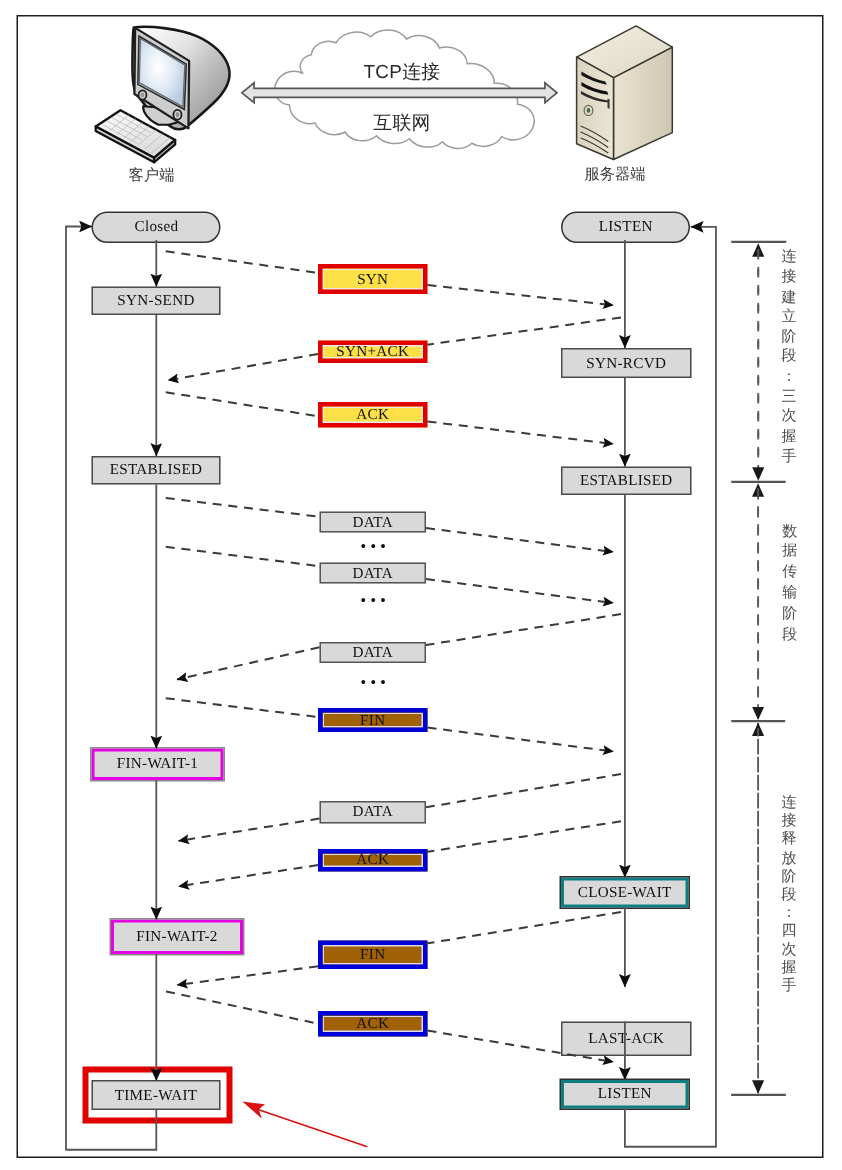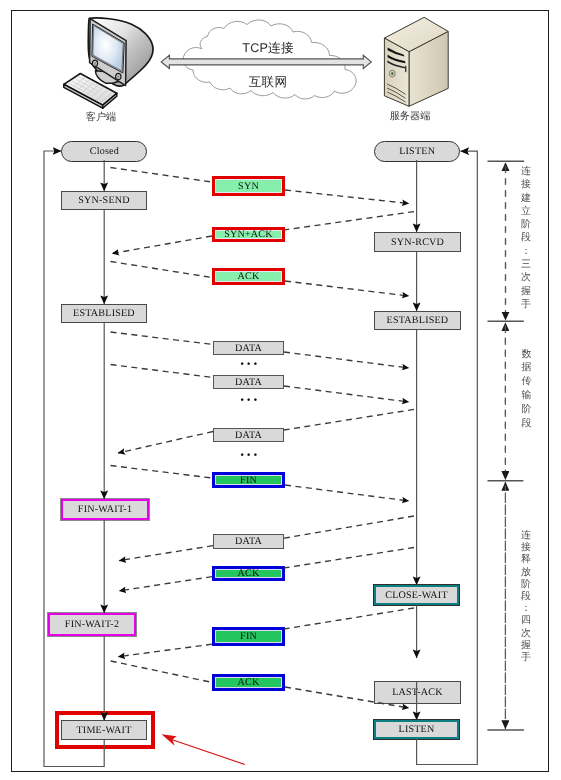--- a/index.html
+++ b/index.html
@@ -17,23 +17,23 @@
   #flows{z-index:5;}
 
   .node{position:absolute;box-sizing:border-box;display:flex;align-items:center;
         justify-content:center;white-space:nowrap;color:#111;font-size:10.1px;
         letter-spacing:.2px;background:#d9d9d9;}
   .node > span{transform:translateZ(0);}
   .st-plain{border:1.1px solid #4a4a4a;}
   .st-rounded{border:1.3px solid #333;border-radius:999px;}
   .st-magenta{border:2.6px solid #e600e6;outline:1px solid #8a8a8a;outline-offset:-0.4px;}
   .st-teal{border:2.4px solid #0d7f82;outline:1px solid #2f2f2f;outline-offset:-0.4px;}
-  .st-redseg{border:3px solid #e00000;background:#86efac;
+  .st-redseg{border:3px solid #e00000;background:#fde047;
              box-shadow:inset 0 0 0 1px #e8e8ee;}
-  .st-blueseg{border:3px solid #0000d8;background:#22c55e;
+  .st-blueseg{border:3px solid #0000d8;background:#a16207;
               box-shadow:inset 0 0 0 1px #dcdcec;}
   .st-gray{border:1.1px solid #555;}
 
   .redwrap{position:absolute;box-sizing:border-box;border:4px solid #e00000;background:#fff;}
   .dots{position:absolute;font-size:9px;color:#111;letter-spacing:1.3px;line-height:1;transform:translateZ(0);
         font-family:"DejaVu Sans",sans-serif;}
 
   .phase-label{position:absolute;width:13px;color:#4d4d4d;transform:translateZ(0);
                font-family:"DejaVu Sans",sans-serif;}
   .phase-label span{display:block;font-size:10px;line-height:inherit;text-align:center;}
@@ -262,21 +262,21 @@
     </div>
   <div class="node st-plain" style="left:61px;top:191px;width:86px;height:19px;">
     <span>SYN-SEND</span>
     </div>
   <div class="node st-plain" style="left:61px;top:304px;width:86px;height:19px;">
     <span>ESTABLISED</span>
     </div>
   <div class="node st-magenta" style="left:61px;top:499px;width:88px;height:21px;align-items:center;">
     <span>FIN-WAIT-1</span>
     </div>
-  <div class="node st-magenta" style="left:48px;top:613px;width:88px;height:23px;">
+  <div class="node st-magenta" style="left:74px;top:613px;width:88px;height:23px;">
     <span>FIN-WAIT-2</span>
     </div>
   <div class="redwrap" style="left:55px;top:711px;width:100px;height:38px;"></div>
   <div class="node st-plain" style="left:61px;top:720px;width:86px;height:20px;">
     <span>TIME-WAIT</span>
     </div>
 
   <div class="node st-rounded" style="left:374px;top:140.8px;width:86.3px;height:21px;">
     <span>LISTEN</span>
     </div>

